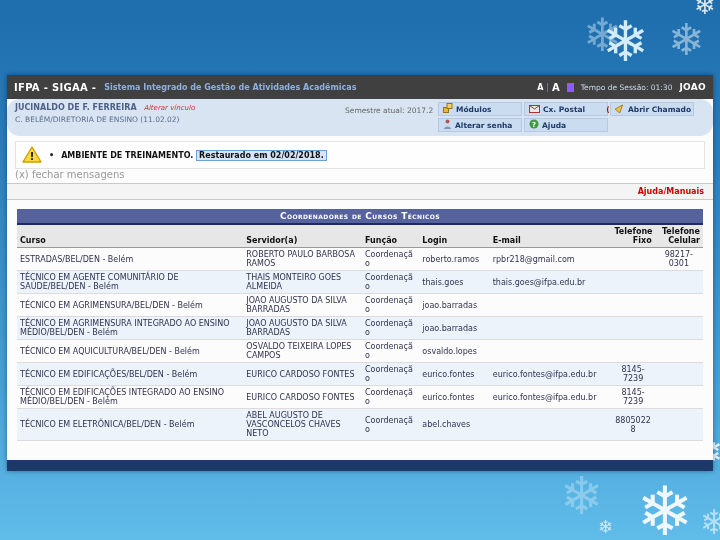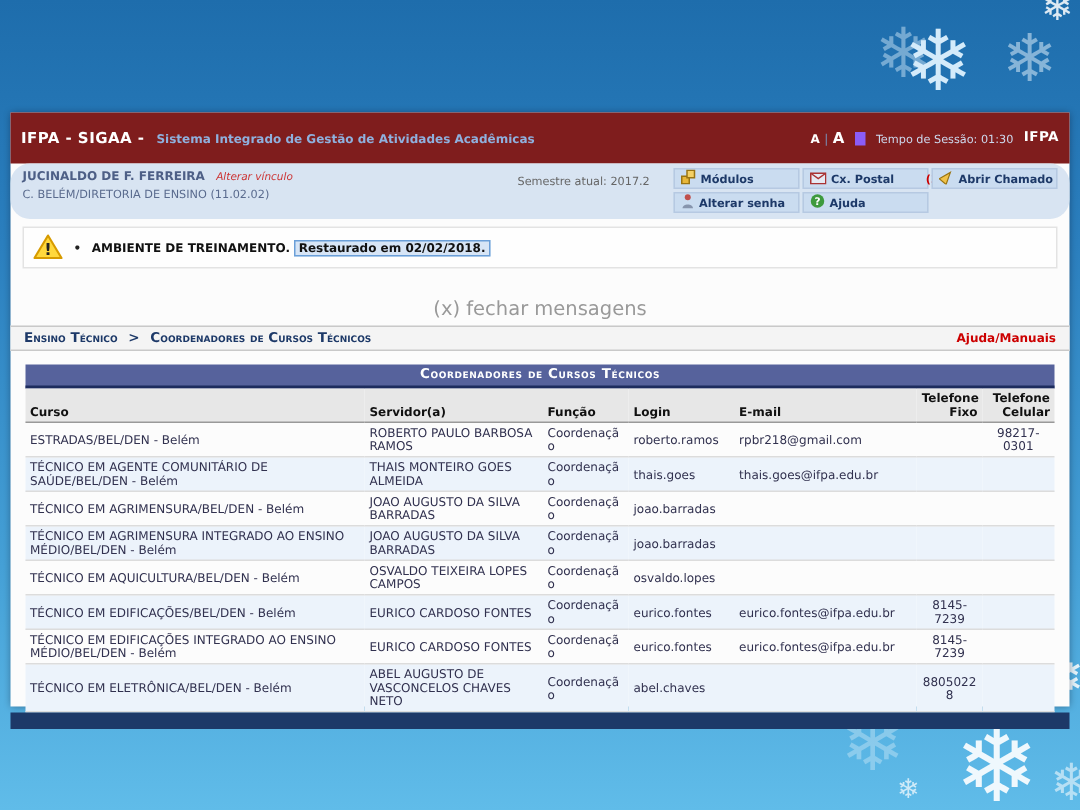--- a/index.html
+++ b/index.html
@@ -10,47 +10,47 @@
   }
   .flake{position:absolute;line-height:1;pointer-events:none;}
   .flake::before{content:"\2744";}
   
   .shot{
     position:absolute;left:7px;top:75px;width:706px;height:396px;
     background:#fcfcfc;display:flex;flex-direction:column;
     box-shadow:0 0 5px rgba(0,0,20,.4);font-size:8px;color:#333;
   }
   
-  .topbar{height:34px;background:#7f1d1d;color:#fff;display:flex;align-items:center;padding:0 7px;flex:0 0 auto;}
+  .topbar{height:24px;background:#404040;color:#fff;display:flex;align-items:center;padding:0 7px;flex:0 0 auto;}
   .brand{font-weight:bold;font-size:10px;letter-spacing:.3px;cursor:pointer;}
   .apptitle{color:#8fb0dd;font-size:8px;font-weight:bold;margin-left:8px;flex:1;white-space:nowrap;overflow:hidden;}
   .fontctl{font-weight:bold;cursor:pointer;}
   .fontctl.small{font-size:8px;}
   .fontctl.big{font-size:10px;}
   .ctl-sep{color:#7a90b8;margin:0 3px;font-size:8px;}
   .session{font-size:7.5px;color:#cdd9ee;border-left:7px solid #8b5cf6;padding-left:7px;margin-left:7px;white-space:nowrap;}
   .sair{font-weight:bold;font-size:9px;margin-left:7px;cursor:pointer;letter-spacing:.3px;}
   
   .userbar{height:37px;background:#d8e4f2;position:relative;padding:4px 6px 0 8px;flex:0 0 auto;box-sizing:border-box;border-radius:13px;}
   .uname{font-weight:bold;color:#4d5f86;font-size:8px;}
   .altvinc{color:#c33;font-style:italic;font-size:7px;margin-left:5px;cursor:pointer;}
   .uunit{color:#5a6b8e;font-size:7.5px;margin-top:3px;}
   .semester{position:absolute;left:338px;top:7px;color:#666;font-weight:normal;font-size:7.5px;}
-  .hbtns{position:absolute;right:8px;top:3px;display:grid;grid-template-columns:repeat(3,84px);grid-auto-rows:14px;gap:2px;}
+  .hbtns{position:absolute;right:19px;top:3px;display:grid;grid-template-columns:repeat(3,84px);grid-auto-rows:14px;gap:2px;}
   .hbtn{background:#cadcf0;border:1px solid #b6c9e2;display:flex;align-items:center;gap:3px;padding:0 4px;
         font-weight:bold;color:#1d3968;font-size:7.5px;cursor:pointer;white-space:nowrap;}
   .hbtn .cnt{color:#cc0000;margin-left:18px;}
   .hbtn svg{flex:0 0 auto;}
   
   .msgswrap{margin:5px 8px 0;flex:0 0 auto;}
   .msgbox{background:#fefefe;border:1px solid #e3e3e3;padding:2px 6px;display:flex;align-items:center;gap:7px;min-height:22px;}
   .bullet{font-weight:bold;color:#222;}
   .warntext{font-weight:bold;color:#111;font-size:8px;}
   .hl{background:#d7e5f6;border:1px solid #6b9fd8;padding:0 2px;}
-  .closemsgs{text-align:center;color:#999;font-size:13px;margin-top:20px;cursor:pointer;}
+  .closemsgs{text-align:left;color:#999;font-size:10px;margin-top:0;cursor:pointer;}
   
   .crumbbar{margin-top:3px;background:#f4f4f4;border-top:1px solid #c9c9c9;border-bottom:1px solid #c9c9c9;
             height:15px;display:flex;align-items:center;padding:0 9px;flex:0 0 auto;}
   .crumb{font-variant:small-caps;font-weight:bold;color:#1d3968;font-size:9px;}
   .crumb .sep{margin:0 4px;}
   .helplink{margin-left:auto;color:#cc0000;font-weight:bold;font-size:8px;cursor:pointer;}
   
   .content{padding:9px 10px 0;flex:1 1 auto;}
   .tbl-title{background:#56629c;color:#fff;text-align:center;font-variant:small-caps;font-weight:bold;
              font-size:9px;padding:2px 0;border-bottom:2px solid #1d2c5e;letter-spacing:.4px;}
@@ -79,21 +79,21 @@
 
 <div class="shot">
 
   <div class="topbar">
     <span class="brand">IFPA - SIGAA -</span>
     <span class="apptitle">Sistema Integrado de Gestão de Atividades Acadêmicas</span>
     <span class="fontctl small">A</span>
     <span class="ctl-sep">|</span>
     <span class="fontctl big">A</span>
     <span class="session">Tempo de Sessão: 01:30</span>
-    <span class="sair">IFPA</span>
+    <span class="sair">JOAO</span>
   </div>
 
   <div class="userbar">
     <div>
       <span class="uname">JUCINALDO DE F. FERREIRA</span>
       <span class="altvinc">Alterar vínculo</span>
     </div>
     <div class="uunit">C. BELÉM/DIRETORIA DE ENSINO (11.02.02)</div>
     <span class="semester">Semestre atual: 2017.2</span>
 
@@ -145,25 +145,20 @@
       <span class="bullet">•</span>
       <span class="warntext">
         <span>AMBIENTE DE TREINAMENTO.</span>
         <span class="hl">Restaurado em 02/02/2018.</span>
       </span>
     </div>
     <div class="closemsgs">(x) fechar mensagens</div>
   </div>
 
   <div class="crumbbar">
-    <span class="crumb">
-      <span>Ensino Técnico</span>
-      <span class="sep">&gt;</span>
-      <span>Coordenadores de Cursos Técnicos</span>
-    </span>
     <span class="helplink">Ajuda/Manuais</span>
   </div>
 
   <div class="content">
     <div class="tbl-title">Coordenadores de Cursos Técnicos</div>
     <table>
       <colgroup>
         <col style="width:225px">
           <col style="width:118px">
           <col style="width:57px">

